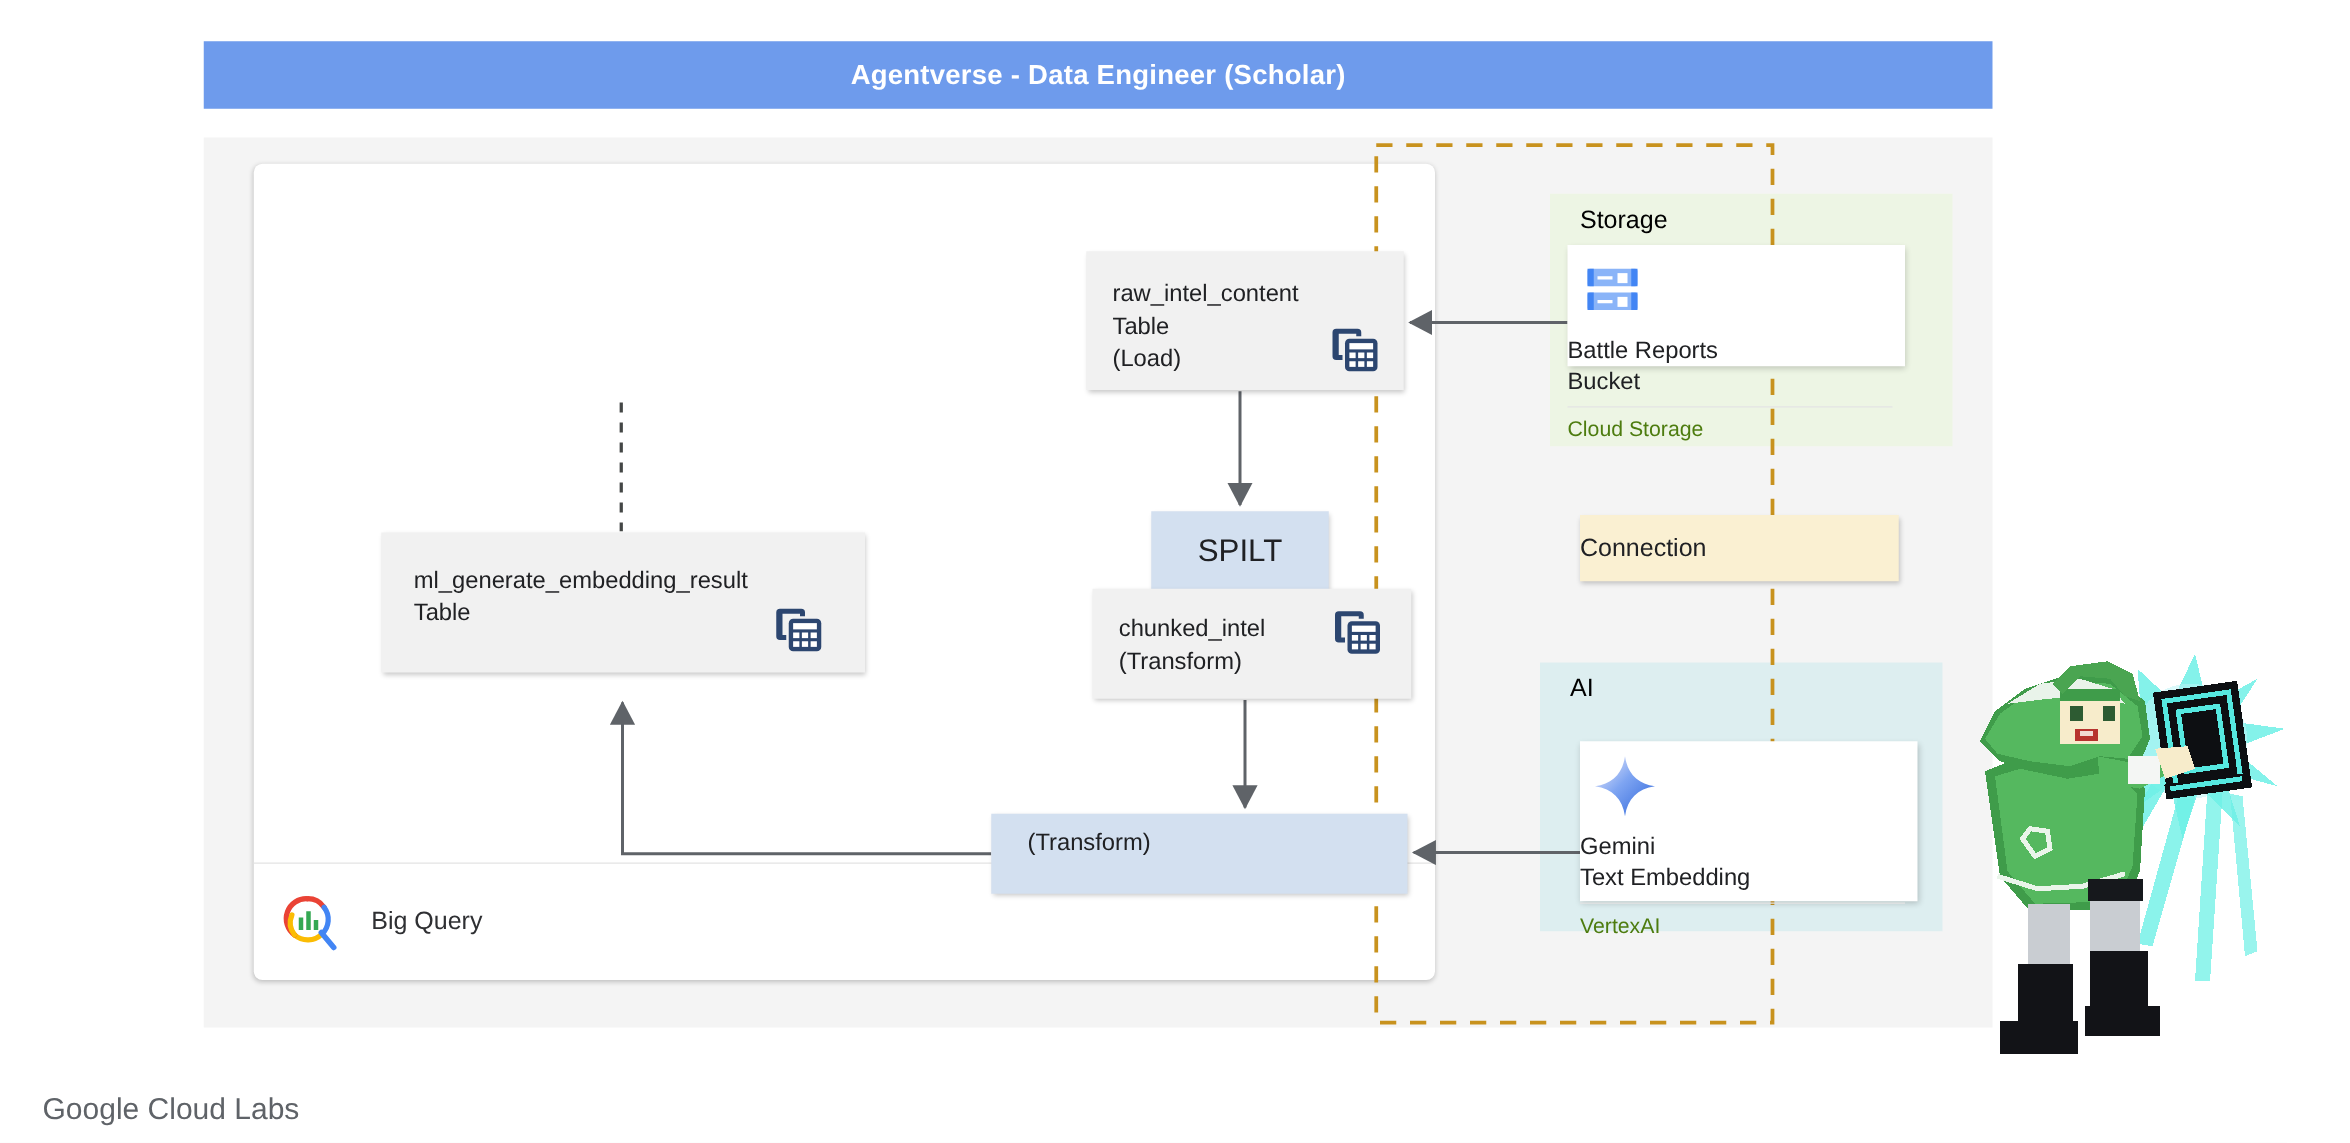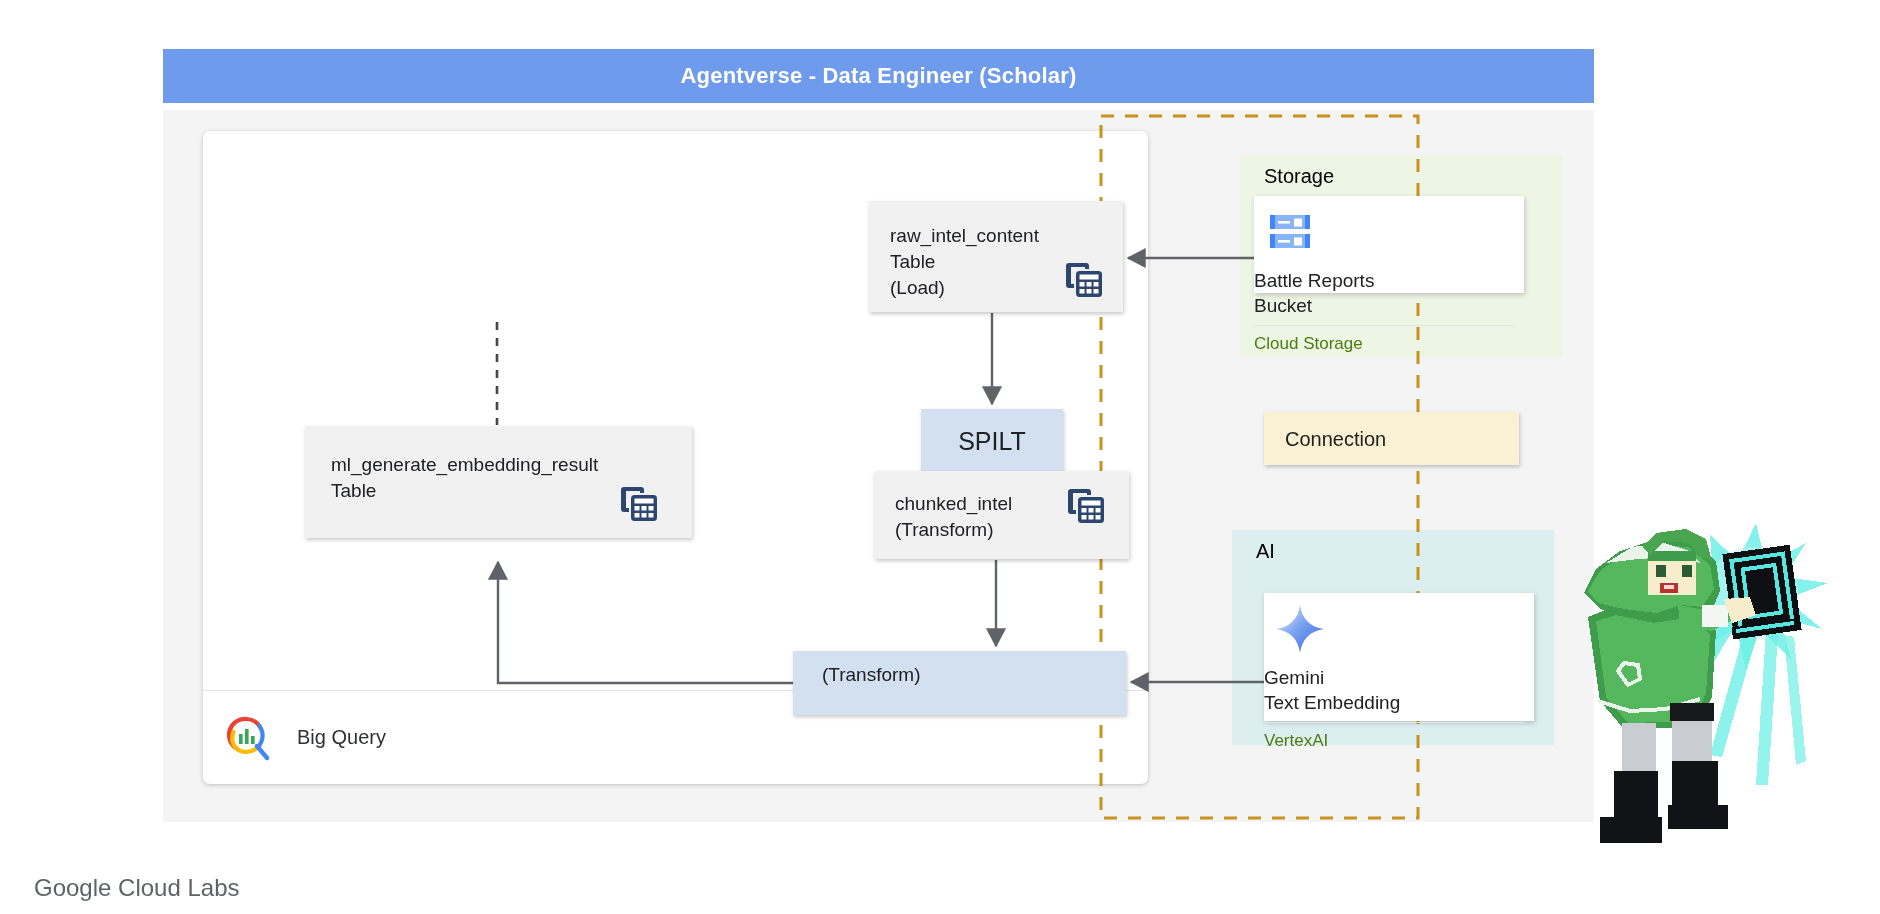--- a/index.html
+++ b/index.html
@@ -6,21 +6,21 @@
   html, body {
     width: 1880px; height: 914px;
     background: #ffffff;
     font-family: "Liberation Sans", sans-serif;
     overflow: hidden;
   }
   #stage { position: relative; width: 1880px; height: 914px; }
 
   
   .title-bar {
-    position: absolute; left: 163px; top: 49px; width: 1431px; height: 54px;
+    position: absolute; left: 163px; top: 33px; width: 1431px; height: 54px;
     background: #6e9bec; display: flex; align-items: center; justify-content: center;
   }
   .title-bar .title-text {
     color: #ffffff; font-size: 22px; font-weight: bold; letter-spacing: .2px;
   }
 
   
   .outer-panel {
     position: absolute; left: 163px; top: 110px; width: 1431px; height: 712px;
     background: #f4f4f4;
@@ -68,21 +68,21 @@
     left: 869px; top: 201px; width: 254px; height: 111px; padding: 22px 0 0 21px;
   }
   #chunked-intel {
     left: 874px; top: 471px; width: 255px; height: 88px; padding: 20px 0 0 21px;
   }
   #ml-generate {
     left: 793px; top: 651px; width: 333px; height: 64px; padding: 11px 0 0 29px;
   }
   #connection {
     left: 1264px; top: 412px; width: 255px; height: 53px;
-    display: flex; align-items: center; padding-left: 21px;
+    display: flex; align-items: center; 
   }
   #connection .btxt { font-size: 20px; }
 
   
   .tbl-icon { position: absolute; width: 42px; height: 42px; }
   #raw-intel .tbl-icon { right: 18px; bottom: 12px; }
   #chunked-intel .tbl-icon { right: 22px; top: 13px; }
   #ml-result-table .tbl-icon { right: 32px; bottom: 14px; }
 
   

